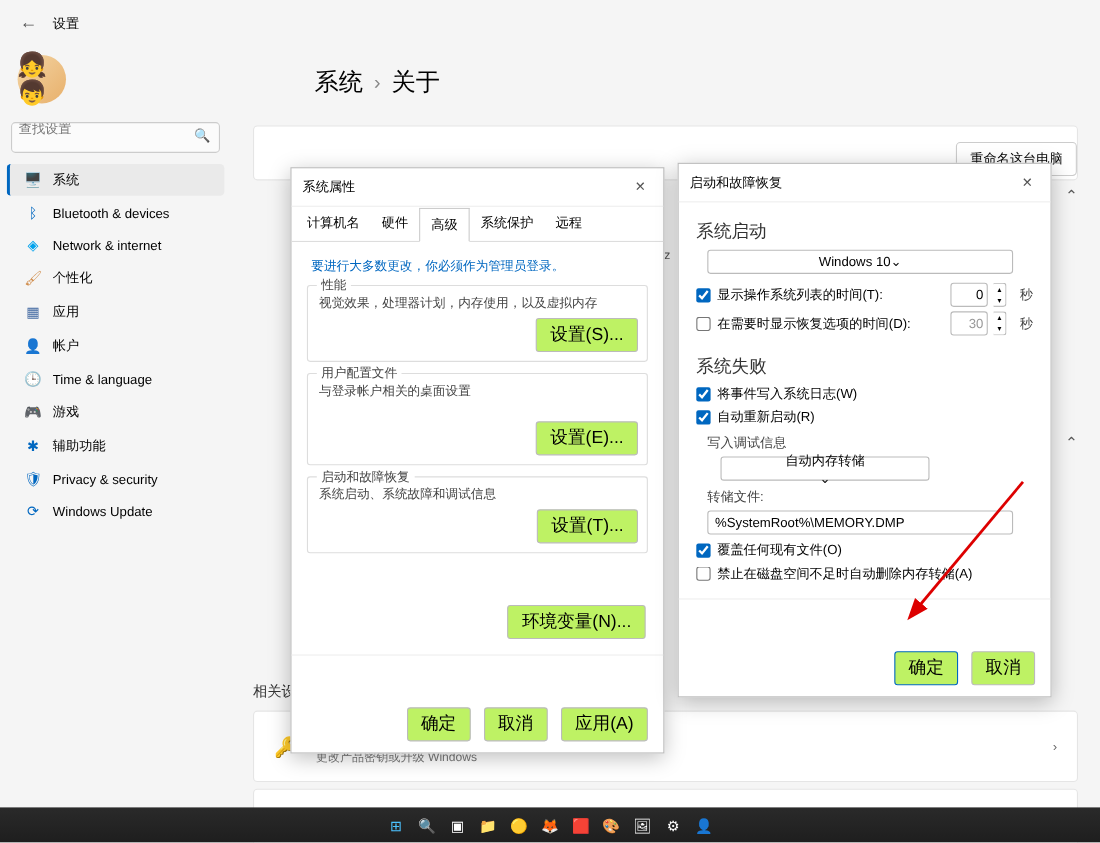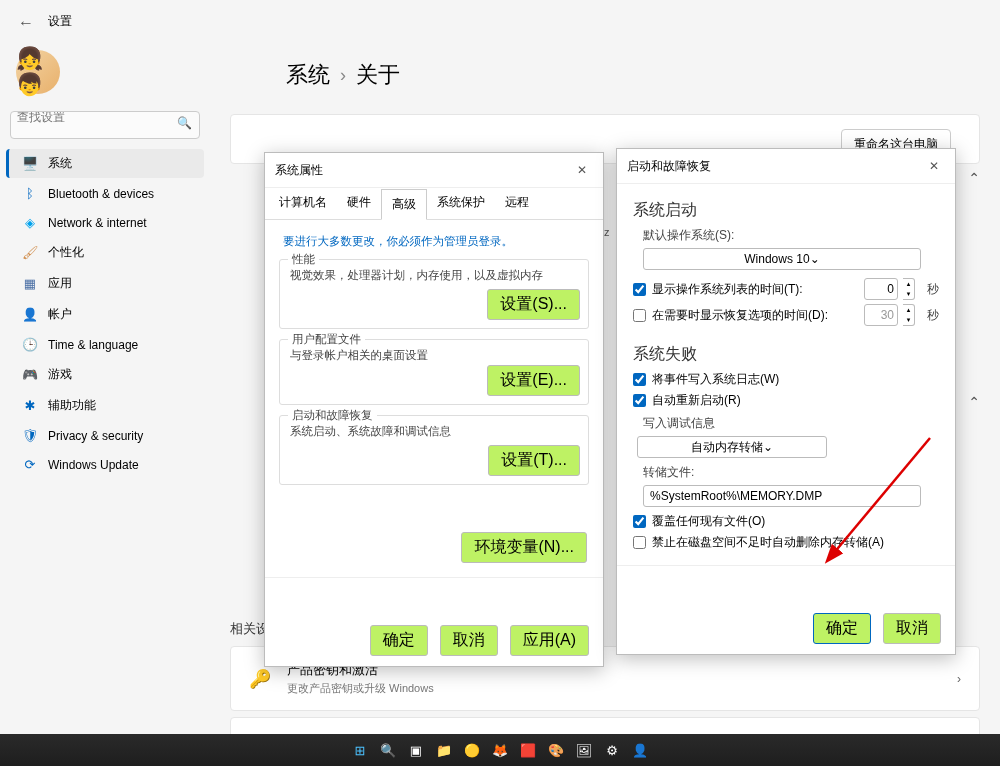--- a/index.html
+++ b/index.html
@@ -20,21 +20,21 @@
 .nav li { display:flex; align-items:center; gap:10px; padding:6px 16px; cursor:pointer; border-radius:4px; margin:2px 6px; }
 .nav li.active { background:#eaeaea; border-left:3px solid #0067c0; padding-left:13px; }
 .nav .icn { width:16px; text-align:center; font-size:13px; }
 
 .main { margin-left: 210px; padding: 0 20px; }
 .breadcrumb { display:flex; align-items:center; gap:10px; margin: 18px 0 24px 56px; }
 .breadcrumb span { font-size: 22px; font-weight:500; }
 .breadcrumb .sep { color:#888; font-size:18px; }
 
 .panel { background:#fff; border:1px solid #e5e5e5; border-radius:4px; position:relative; }
-.rename-btn { position:absolute; right:28px; top:14px; background:#fff; border:1px solid #ccc; border-radius:4px; padding:6px 12px; cursor:pointer; }
+.rename-btn { position:absolute; right:0; top:14px; background:#fff; border:1px solid #ccc; border-radius:4px; padding:6px 12px; cursor:pointer; }
 .rel-title { padding:26px 0 8px 0; font-size:13px; color:#333; }
 
 .card { background:#fff; border:1px solid #e5e5e5; border-radius:4px; margin-bottom:6px; display:flex; align-items:center; padding:14px 18px; gap:14px; cursor:pointer; }
 .card .icn { width:24px; font-size:18px; color:#444; }
 .card .txt1 { font-size:13px; }
 .card .txt2 { font-size:11px; color:#777; margin-top:2px; }
 .card .chev { margin-left:auto; color:#666; }
 
 
 .dialog { position:absolute; background:#fff; border:1px solid #bcbcbc; box-shadow:0 4px 18px rgba(0,0,0,0.25); }
@@ -188,21 +188,21 @@
       <span>远程</span>
     </div>
   <div class="dlg-body">
     <div class="admin">要进行大多数更改，你必须作为管理员登录。</div>
     <div id="groups1">
         <div class="group" style="height: 70px;">
           <span class="g-ttl">性能</span>
           <div class="g-desc">视觉效果，处理器计划，内存使用，以及虚拟内存</div>
           <button class="btn">设置(S)...</button>
         </div>
-        <div class="group" style="height: 66px;">
+        <div class="group" style="height: 84px;">
           <span class="g-ttl">用户配置文件</span>
           <div class="g-desc">与登录帐户相关的桌面设置</div>
           <button class="btn">设置(E)...</button>
         </div>
         <div class="group" style="height: 70px;">
           <span class="g-ttl">启动和故障恢复</span>
           <div class="g-desc">系统启动、系统故障和调试信息</div>
           <button class="btn">设置(T)...</button>
         </div>
       </div>
@@ -217,21 +217,20 @@
   </div>
 </div>
 
 <div class="dialog dlg2">
   <div class="dlg-title">
     <span>启动和故障恢复</span>
     <span class="close">✕</span>
   </div>
   <div class="body2">
     <div class="sec-h">系统启动</div>
-    <div class="sec-label" style="margin-left:10px;">默认操作系统(S):</div>
     <div class="sel" style="margin-left:10px;">
       <span>Windows 10</span>
       <span>⌄</span>
     </div>
     <div class="row" style="margin-top:8px;">
       <input type="checkbox" checked="" style="">
       <span style="flex:1;">显示操作系统列表的时间(T):</span>
       <span class="numinput">0</span>
       <span class="spin">
           <span>▴</span>
@@ -253,21 +252,21 @@
     <div class="sec-h" style="margin-top:18px;">系统失败</div>
     <div class="row">
         <input type="checkbox" checked="" style="">
         <span>将事件写入系统日志(W)</span>
       </div>
     <div class="row">
         <input type="checkbox" checked="" style="">
         <span>自动重新启动(R)</span>
       </div>
     <div class="sec-label" style="margin-left:10px;">写入调试信息</div>
-    <div class="sel sel2" style="margin-left:4px;">
+    <div class="sel sel2" style="margin-left:22px;flex-direction:column;">
       <span>自动内存转储</span>
       <span>⌄</span>
     </div>
     <div class="sec-label" style="margin-left:10px;">转储文件:</div>
     <div class="dump" style="margin-left:10px;">
         <span>%SystemRoot%\MEMORY.DMP</span>
       </div>
     <div class="row" style="margin-top:6px;">
         <input type="checkbox" checked="" style="">
         <span>覆盖任何现有文件(O)</span>

